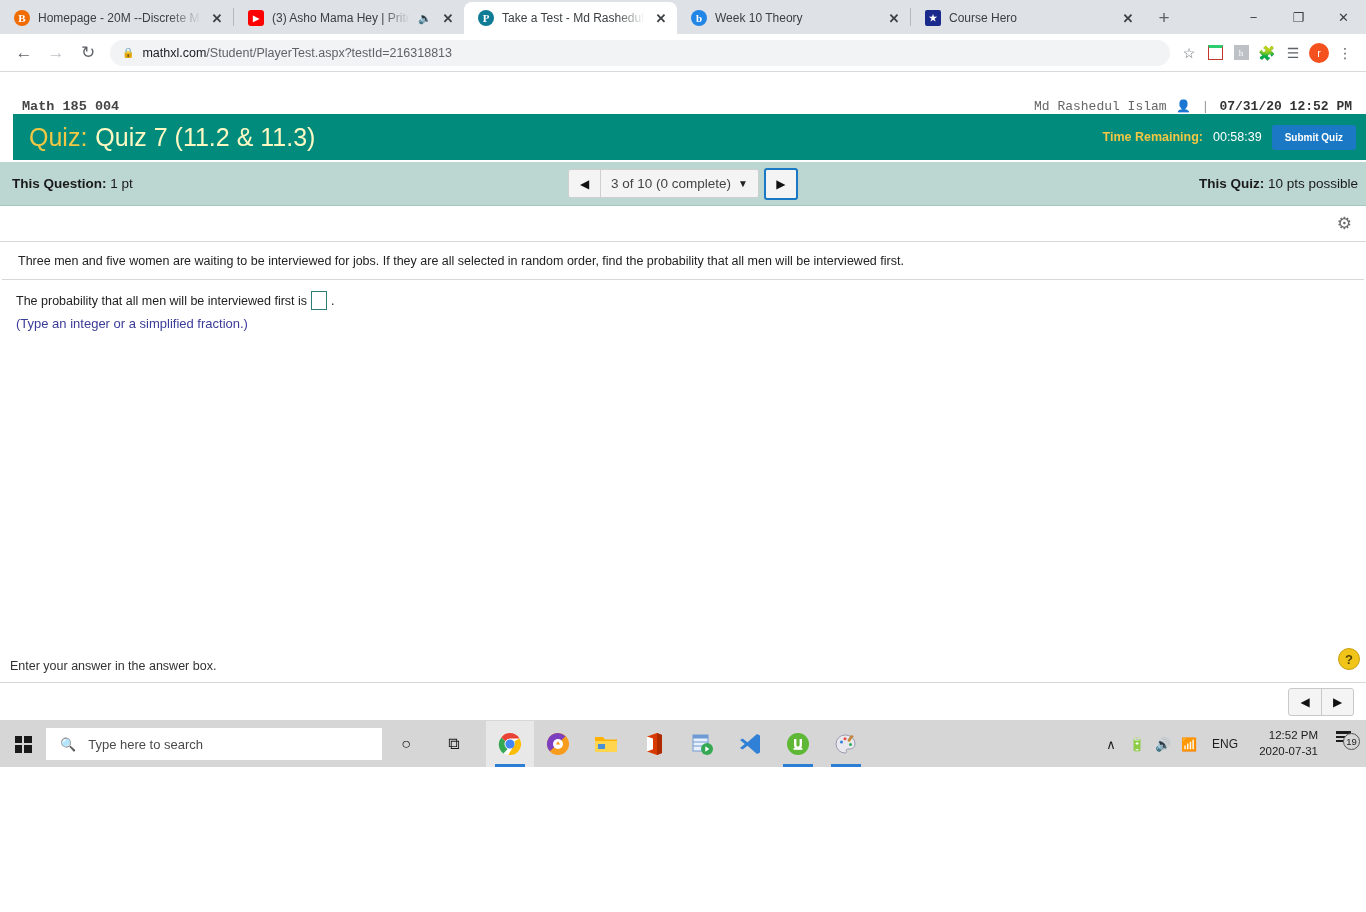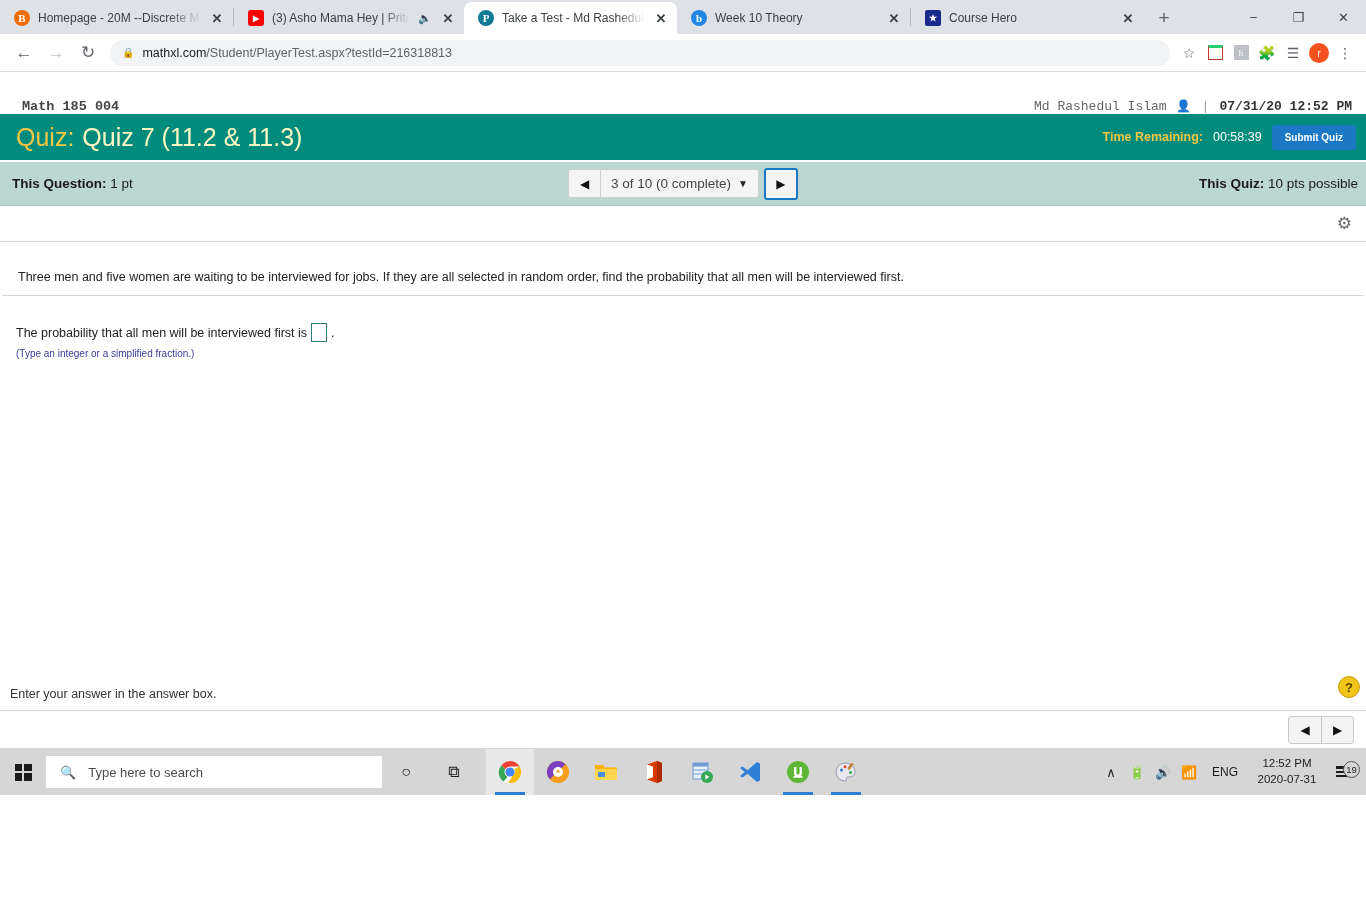--- a/index.html
+++ b/index.html
@@ -114,20 +114,21 @@
   .user-name { color:#666; }
   .person-ico { font-size:12px; color:#777; }
   .vbar { color:#999; }
   .datetime { font-weight:bold; color:#333; }
 
   .mxl-title {
     height: 48px; background:#008b7d;
     display:flex; align-items:center; justify-content:space-between;
     padding: 0 10px 0 10px;
     border-bottom: 2px solid #ffffff;
+    margin-left: 13px;
   }
   .title-left { display:flex; align-items:baseline; gap:8px; padding-left:6px;}
   .title-kind { color:#f2c744; font-size:25px; font-weight:400; }
   .title-text { color:#fef9c3; font-size:25px; font-weight:400; }
   .title-right { display:flex; align-items:center; gap:10px; }
   .time-label { color:#f2c744; font-size:12.5px; font-weight:bold; }
   .time-value { color:#ffffff; font-size:12.5px; }
   .submit-btn {
     background:#1b78c4; color:#fff; font-size:10px; font-weight:bold;
     padding: 7px 13px; border-radius:3px; border:none;
@@ -166,29 +167,29 @@
     height: 36px; display:flex; align-items:center; justify-content:flex-end;
     padding-right: 14px; background:#fff;
     border-bottom: 1px solid #d7d7d7;
   }
   .gear { font-size:17px; color:#6b6b6b; }
 
   .qbody { padding: 0; background:#fff; }
   .qtext {
     font-size: 12.5px; color:#222; padding: 12px 16px 11px 16px;
     border-bottom:1px solid #d7d7d7;
-    margin: 16px 2px;
+    margin: 0 2px;
   }
   .qanswer { padding: 11px 16px 0 16px; }
   .ansline { display:flex; align-items:center; font-size:12.5px; color:#222; gap:0; }
   .ansbox {
     display:inline-block; width:16px; height:19px;
     border:1.3px solid #2d7d77; background:#fff; margin:0 4px; vertical-align:middle;
   }
-  .hint { font-size:10px; color:#3b3b98; margin-top:6px; }
+  .hint { font-size:13px; color:#3b3b98; margin-top:6px; }
 
   .spacer { height: 320px; background:#fff; }
 
   .footer-msg {
     position:relative;
     padding: 8px 16px 9px 10px; font-size:12.5px; color:#333;
     border-bottom:1px solid #d7d7d7;
   }
   .help-circle {
     position:absolute; right:6px; top:-3px;
@@ -236,24 +237,24 @@
     content:""; position:absolute; bottom:0; left:9px; right:9px; height:3px; background:#2a7fd4;
   }
   .appicon.active { background:#e8e8e8; }
   .tray {
     position:absolute; right:0; top:0; height:46px;
     display:flex; align-items:center; gap:0; padding-right:4px;
   }
   .tray-ico { width:26px; height:46px; display:flex; align-items:center; justify-content:center; font-size:13px; color:#1c1c1c;}
   .tray-lang { padding:0 10px; font-size:12px; color:#1c1c1c; }
   .tray-clock {
-    display:flex; flex-direction:column; align-items:center; justify-content:center;
+    display:flex; flex-direction:column; align-items:flex-end; justify-content:center;
     font-size:11.5px; color:#1c1c1c; line-height:1.35; padding:0 8px; min-width:78px;
   }
-  .tray-notify { width:36px; height:30px; display:flex; align-items:center; justify-content:center; position:relative;}
+  .tray-notify { width:36px; height:30px; display:flex; justify-content:center; position:relative;}
   .notif-badge {
     position:absolute; right:2px; bottom:9px;
     width:17px; height:17px; border-radius:50%;
     background:#d6d6d6; border:1px solid #555; color:#1c1c1c;
     font-size:9.5px; display:flex; align-items:center; justify-content:center;
   }
   .whitepad { height: 137px; background:#ffffff; }
 </style>
 </head>
 <body>

